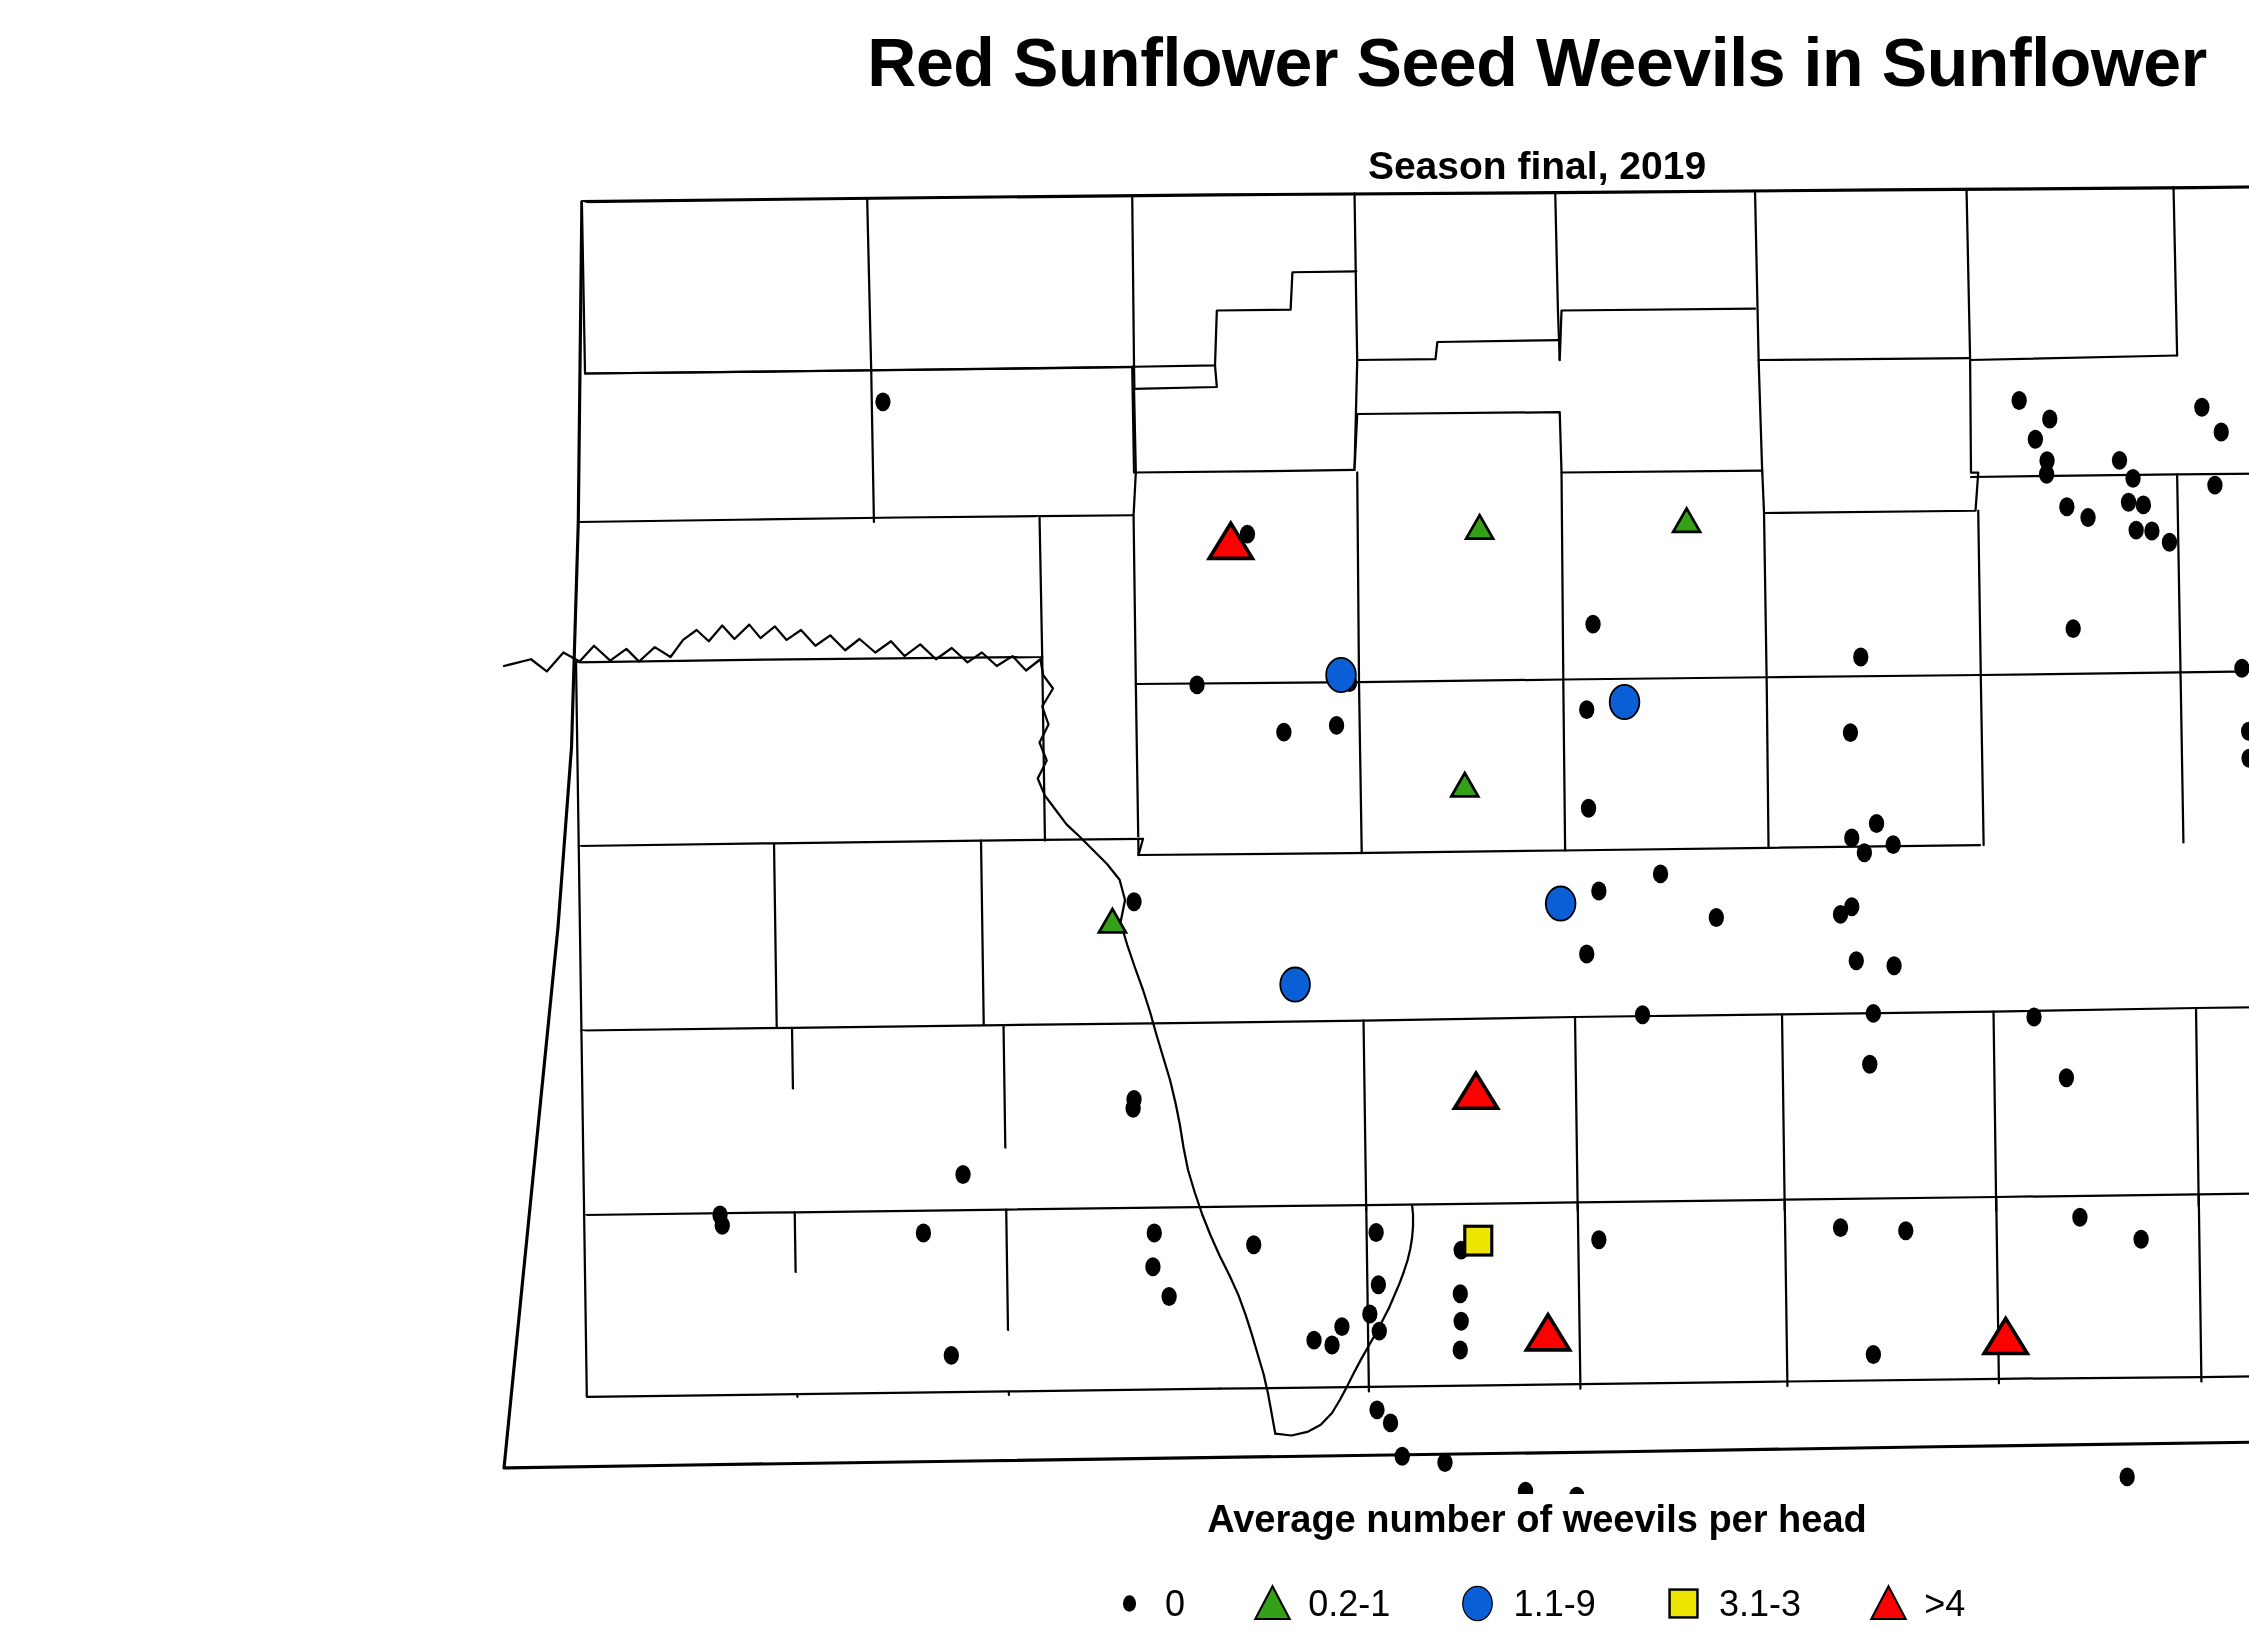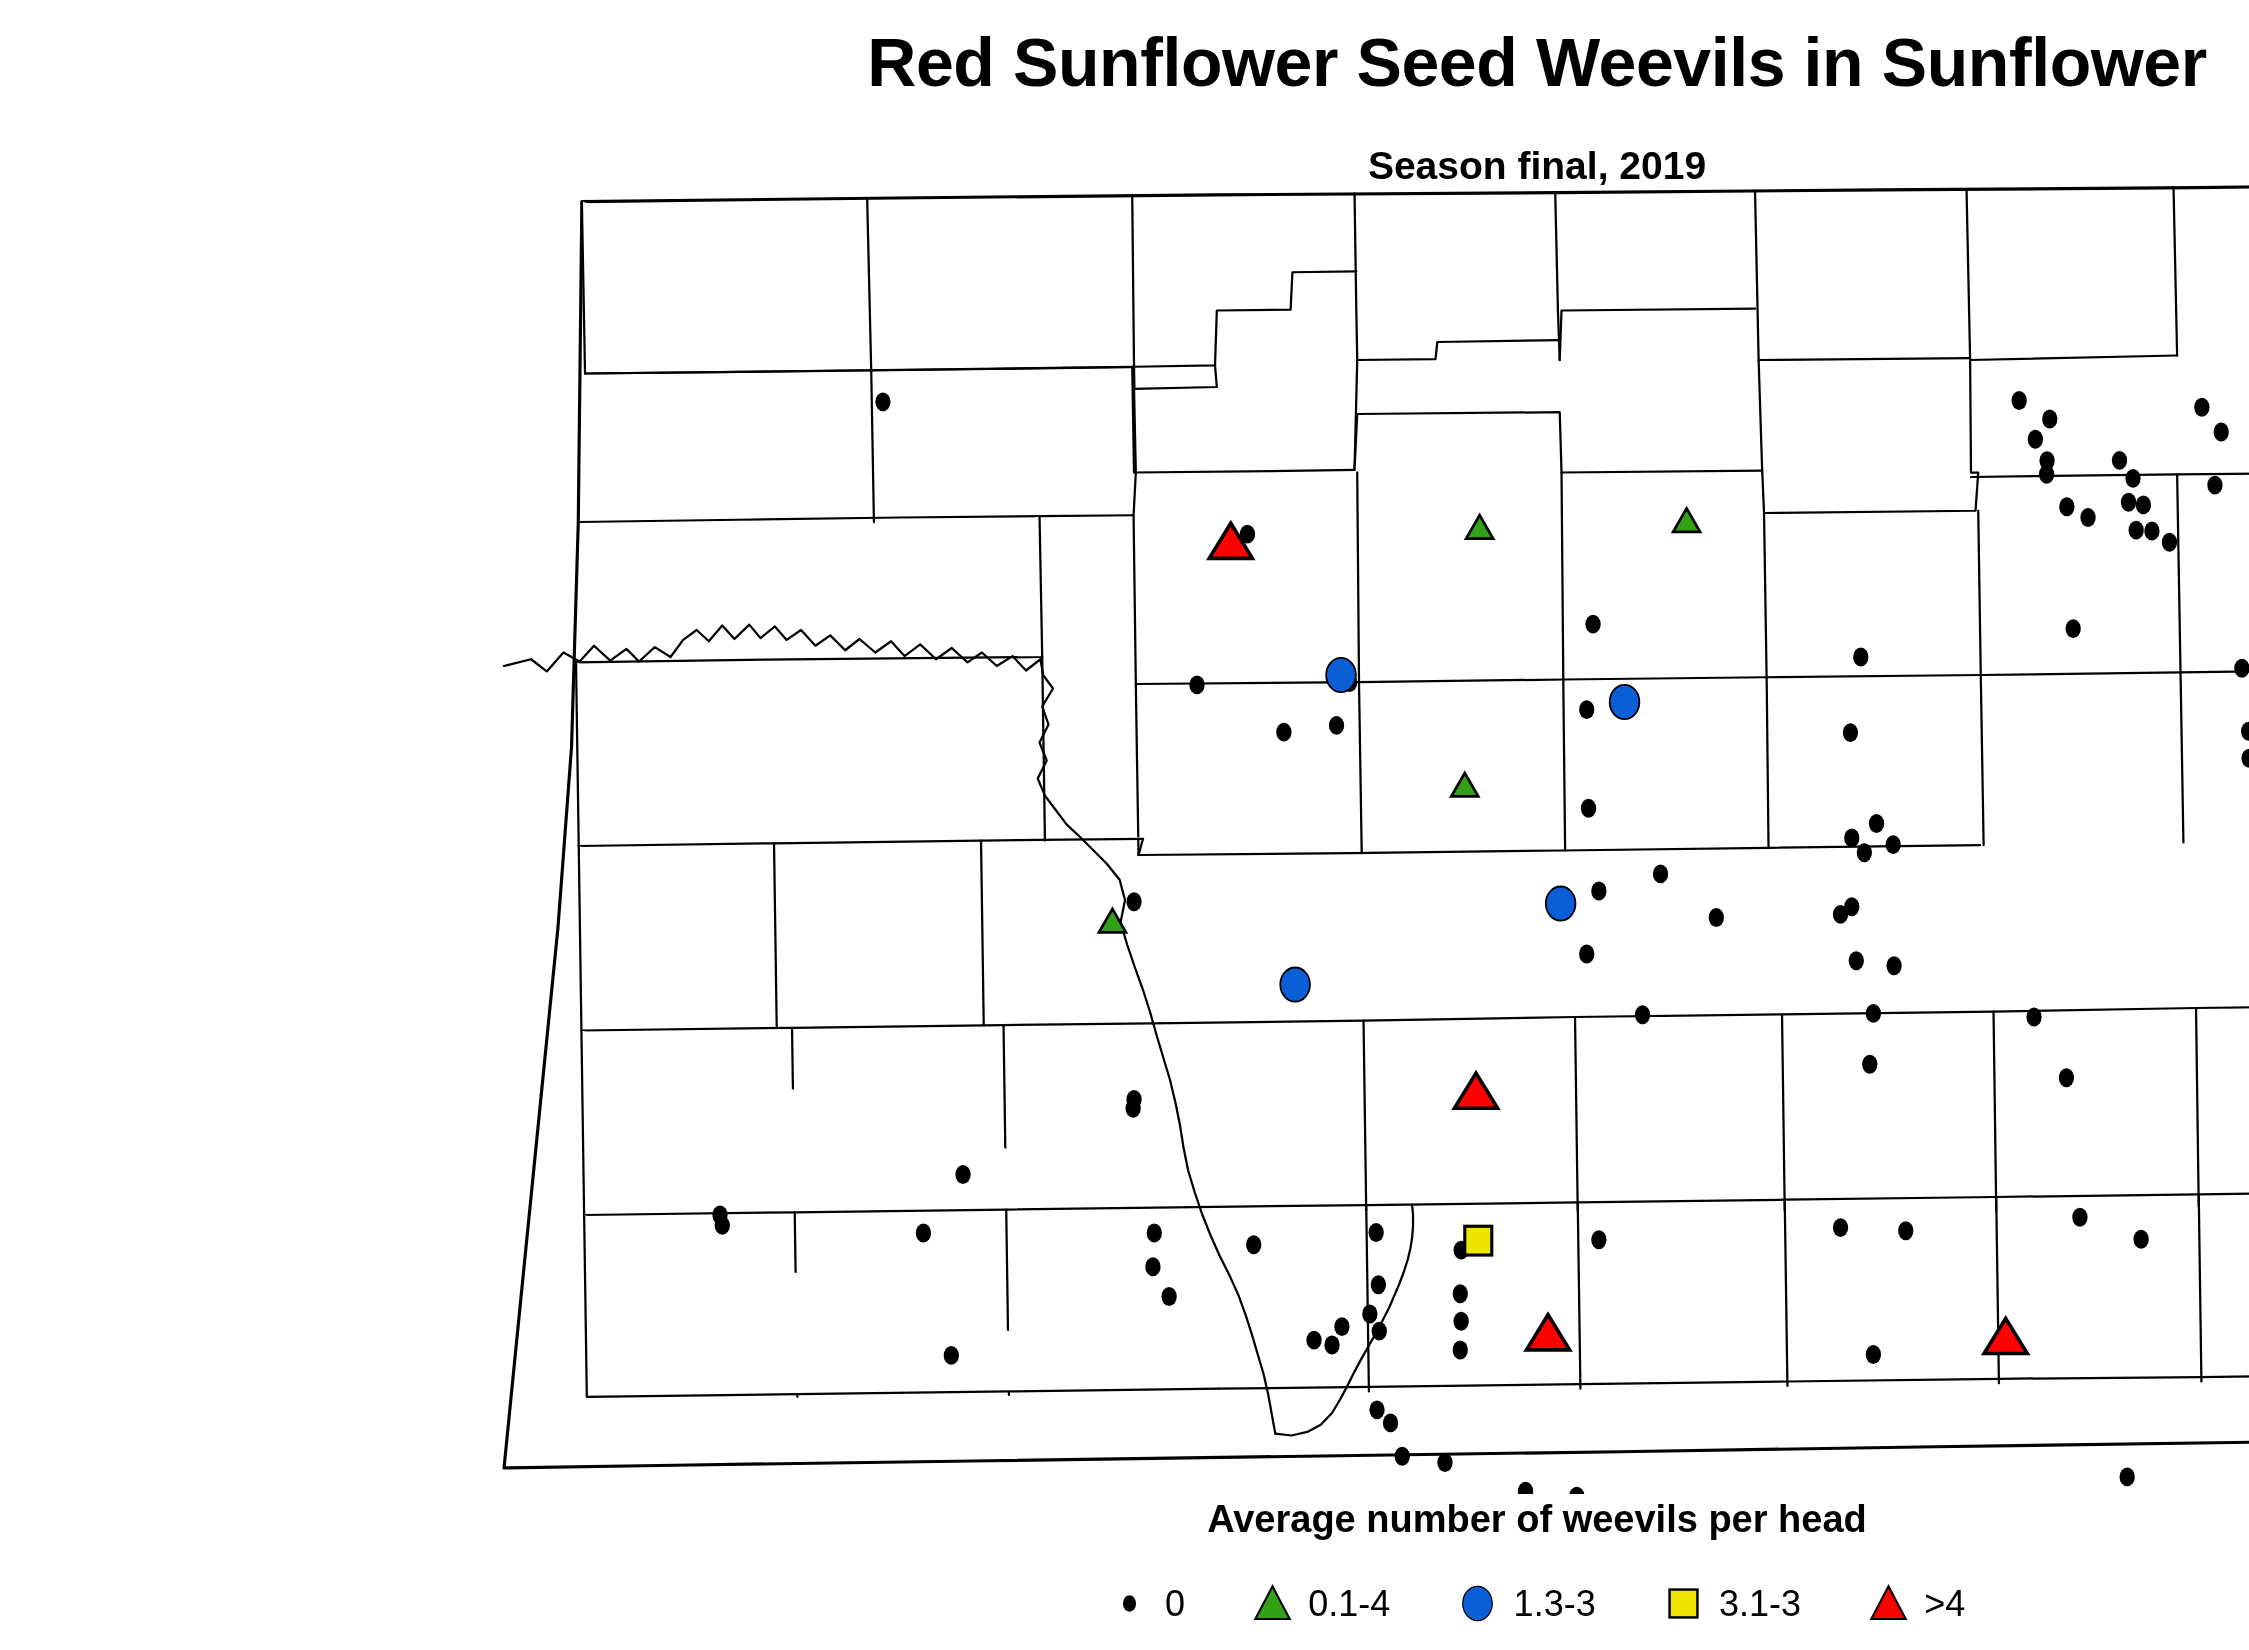--- a/index.html
+++ b/index.html
@@ -345,29 +345,29 @@
           </svg>
         </span>
         <span class="legend-label">0</span>
       </div>
       <div class="legend-item">
         <span class="sw">
           <svg width="41" height="41" viewBox="0 0 100 100">
             <polygon points="50,8 92,88 8,88" fill="#34A017" stroke="#000" stroke-width="5"></polygon>
           </svg>
         </span>
-        <span class="legend-label">0.1-4</span>
+        <span class="legend-label">0.2-1</span>
       </div>
       <div class="legend-item">
         <span class="sw">
           <svg width="41" height="41" viewBox="0 0 100 100">
             <ellipse cx="50" cy="50" rx="36" ry="42" fill="#0B5FD6" stroke="#000" stroke-width="3"></ellipse>
           </svg>
         </span>
-        <span class="legend-label">1.3-3</span>
+        <span class="legend-label">1.1-9</span>
       </div>
       <div class="legend-item">
         <span class="sw">
           <svg width="41" height="41" viewBox="0 0 100 100">
             <rect x="16" y="16" width="68" height="68" fill="#EDE400" stroke="#000" stroke-width="6"></rect>
           </svg>
         </span>
         <span class="legend-label">3.1-3</span>
       </div>
       <div class="legend-item">

